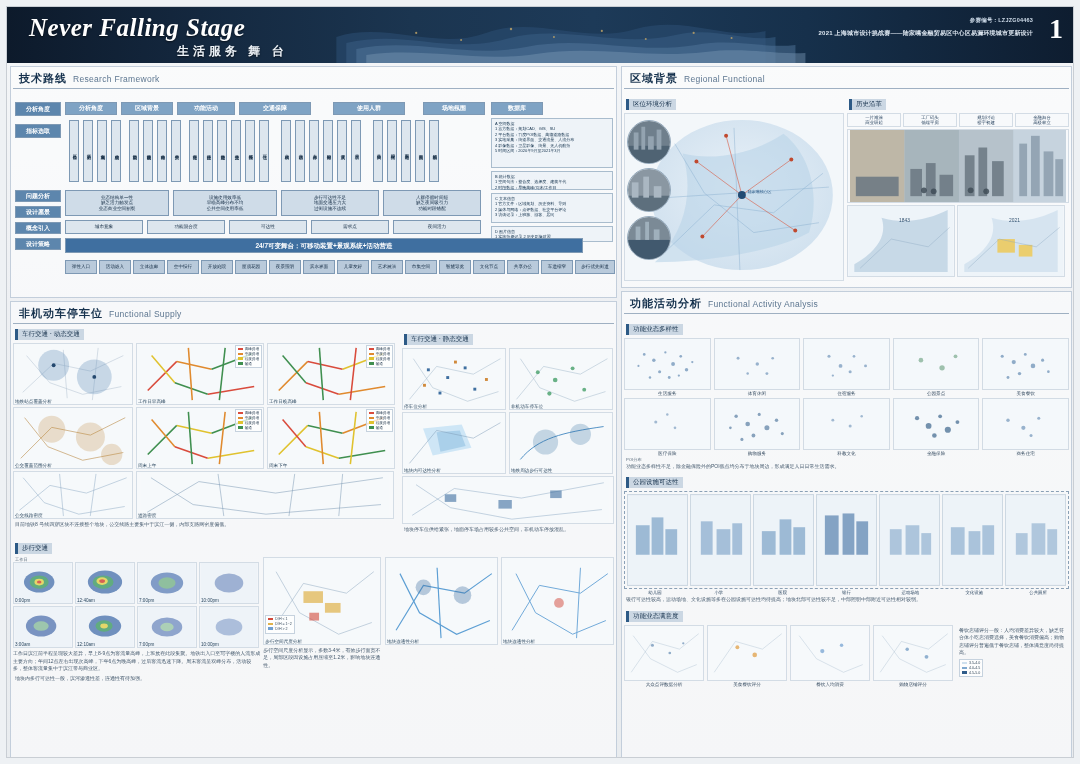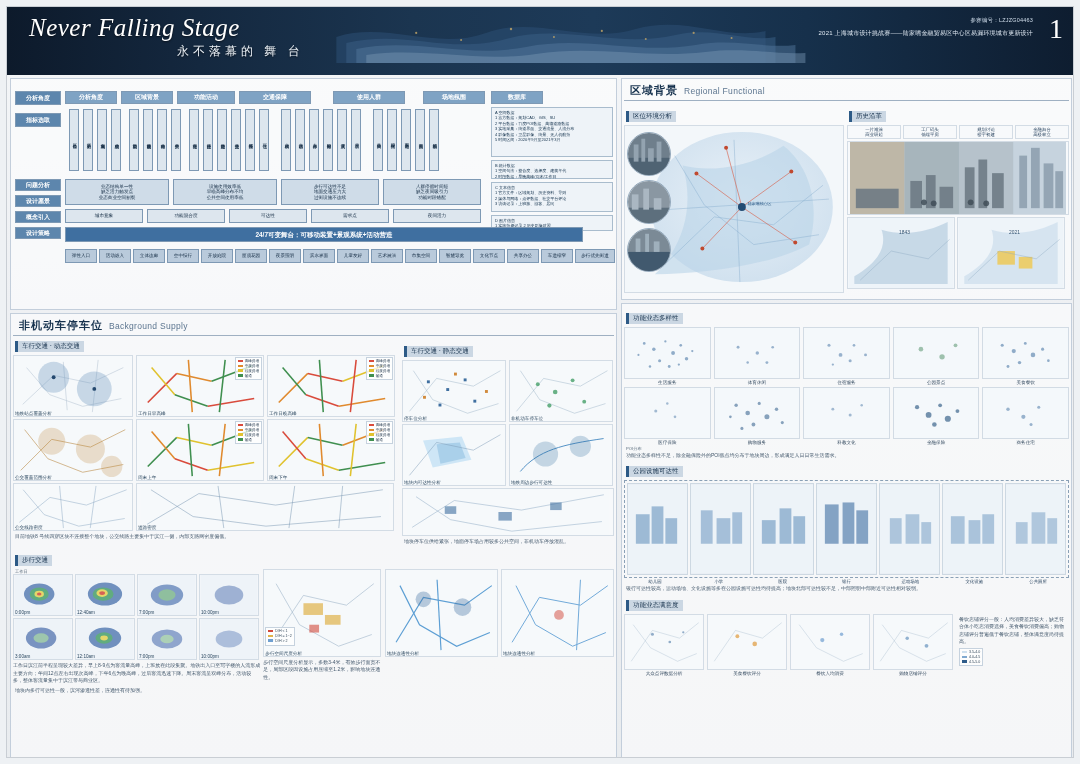--- a/index.html
+++ b/index.html
@@ -20,23 +20,24 @@
     position:relative;
     width:100%; height:100%;
     background:linear-gradient(180deg,#f4f6f8 0%,#eef0f3 40%,#e9ecef 100%);
     border:1px solid #c9ced4;
     overflow:hidden;
   }
 
   
   .header {
     position:relative;
-    height:68px;
+    height:56px;
     background:linear-gradient(90deg,#0d1a2b 0%,#14283f 18%,#1b3550 38%,#1d3a58 55%,#16304b 75%,#0e1d30 100%);
     overflow:hidden;
+    font-weight:bold;
   }
   .hdr-waves { position:absolute; inset:0; opacity:.85; }
   .title-main {
     position:absolute; left:22px; top:7px;
     color:#ffffff;
     font-family:"Liberation Serif", serif;
     font-style:italic;
     font-size:25px;
     letter-spacing:.5px;
     text-shadow:0 1px 2px rgba(0,0,0,.6);
@@ -143,31 +144,35 @@
             <circle cx="455" cy="33" r="1"></circle>
             <circle cx="505" cy="22" r="1.2"></circle>
         <circle cx="548" cy="30" r="1"></circle>
             <circle cx="596" cy="24" r="1.1"></circle>
             <circle cx="640" cy="32" r="1"></circle>
         <circle cx="688" cy="26" r="1.1"></circle>
             <circle cx="726" cy="31" r="1"></circle>
       </g>
     </svg>
     <div class="title-main">Never Falling Stage</div>
-    <div class="title-sub">永不落幕的 舞 台</div>
+    <div class="title-sub">生活服务 舞 台</div>
     <div class="hdr-code">参赛编号：LZJZG04463</div>
     <div class="hdr-right">2021 上海城市设计挑战赛——陆家嘴金融贸易区中心区易漏环境城市更新设计</div>
     <div class="page-no">1</div>
   </div>
 
   <div class="body-grid">
 
     <div class="col-left">
 
       <div class="panel rf">
+        <div class="sec-title">
+          <span class="sec-cn">技术路线</span>
+          <span class="sec-en">Research Framework</span>
+        </div>
 
         <div class="rf-canvas">
 
           <div class="chip side" style="left:2px;top:10px;width:46px;height:14px;">分析角度</div>
           <div class="chip side" style="left:2px;top:32px;width:46px;height:14px;">指标选取</div>
 
           <div class="chip head" style="left:52px;top:10px;width:52px;height:13px;">分析角度</div>
           <div class="chip head" style="left:108px;top:10px;width:52px;height:13px;">区域背景</div>
           <div class="chip head" style="left:164px;top:10px;width:58px;height:13px;">功能活动</div>
           <div class="chip head" style="left:226px;top:10px;width:72px;height:13px;">交通保障</div>
@@ -262,21 +267,21 @@
           <div class="chip" style="left:460px;top:168px;width:32px;height:14px;">文化节点</div>
           <div class="chip" style="left:494px;top:168px;width:32px;height:14px;">共享办公</div>
           <div class="chip" style="left:528px;top:168px;width:32px;height:14px;">车道缩窄</div>
           <div class="chip" style="left:562px;top:168px;width:40px;height:14px;">步行优先街道</div>
         </div>
       </div>
 
       <div class="panel ts">
         <div class="sec-title">
           <span class="sec-cn">非机动车停车位</span>
-          <span class="sec-en">Background Supply</span>
+          <span class="sec-en">Functional Supply</span>
         </div>
 
         <div style="display:flex;gap:4px;">
           <div style="width:390px;">
             <div style="display:flex;justify-content:space-between;">
               <span class="sub-title">车行交通 · 动态交通</span>
             </div>
 
             <div class="ts-row" style="margin-top:1px;">
               <div class="map-box" style="width:120px;height:62px;">
@@ -850,20 +855,24 @@
                       </g>
                   <text x="52" y="16" font-size="5" fill="#30506f" font-family="sans-serif">2021</text>
                 </svg>
               </div>
             </div>
           </div>
         </div>
       </div>
 
       <div class="panel faa">
+        <div class="sec-title">
+          <span class="sec-cn">功能活动分析</span>
+          <span class="sec-en">Functional Activity Analysis</span>
+        </div>
 
         <span class="sub-title">功能业态多样性</span>
 
         
         <div class="grid-cards" style="margin-top:1px;">
           <div>
             <div class="card">
               <svg viewBox="0 0 88 52" style="width:100%;height:100%">
                 <rect width="88" height="52" fill="#f4f8fb"></rect>
                 <g fill="#3f6fa0" opacity=".55">

